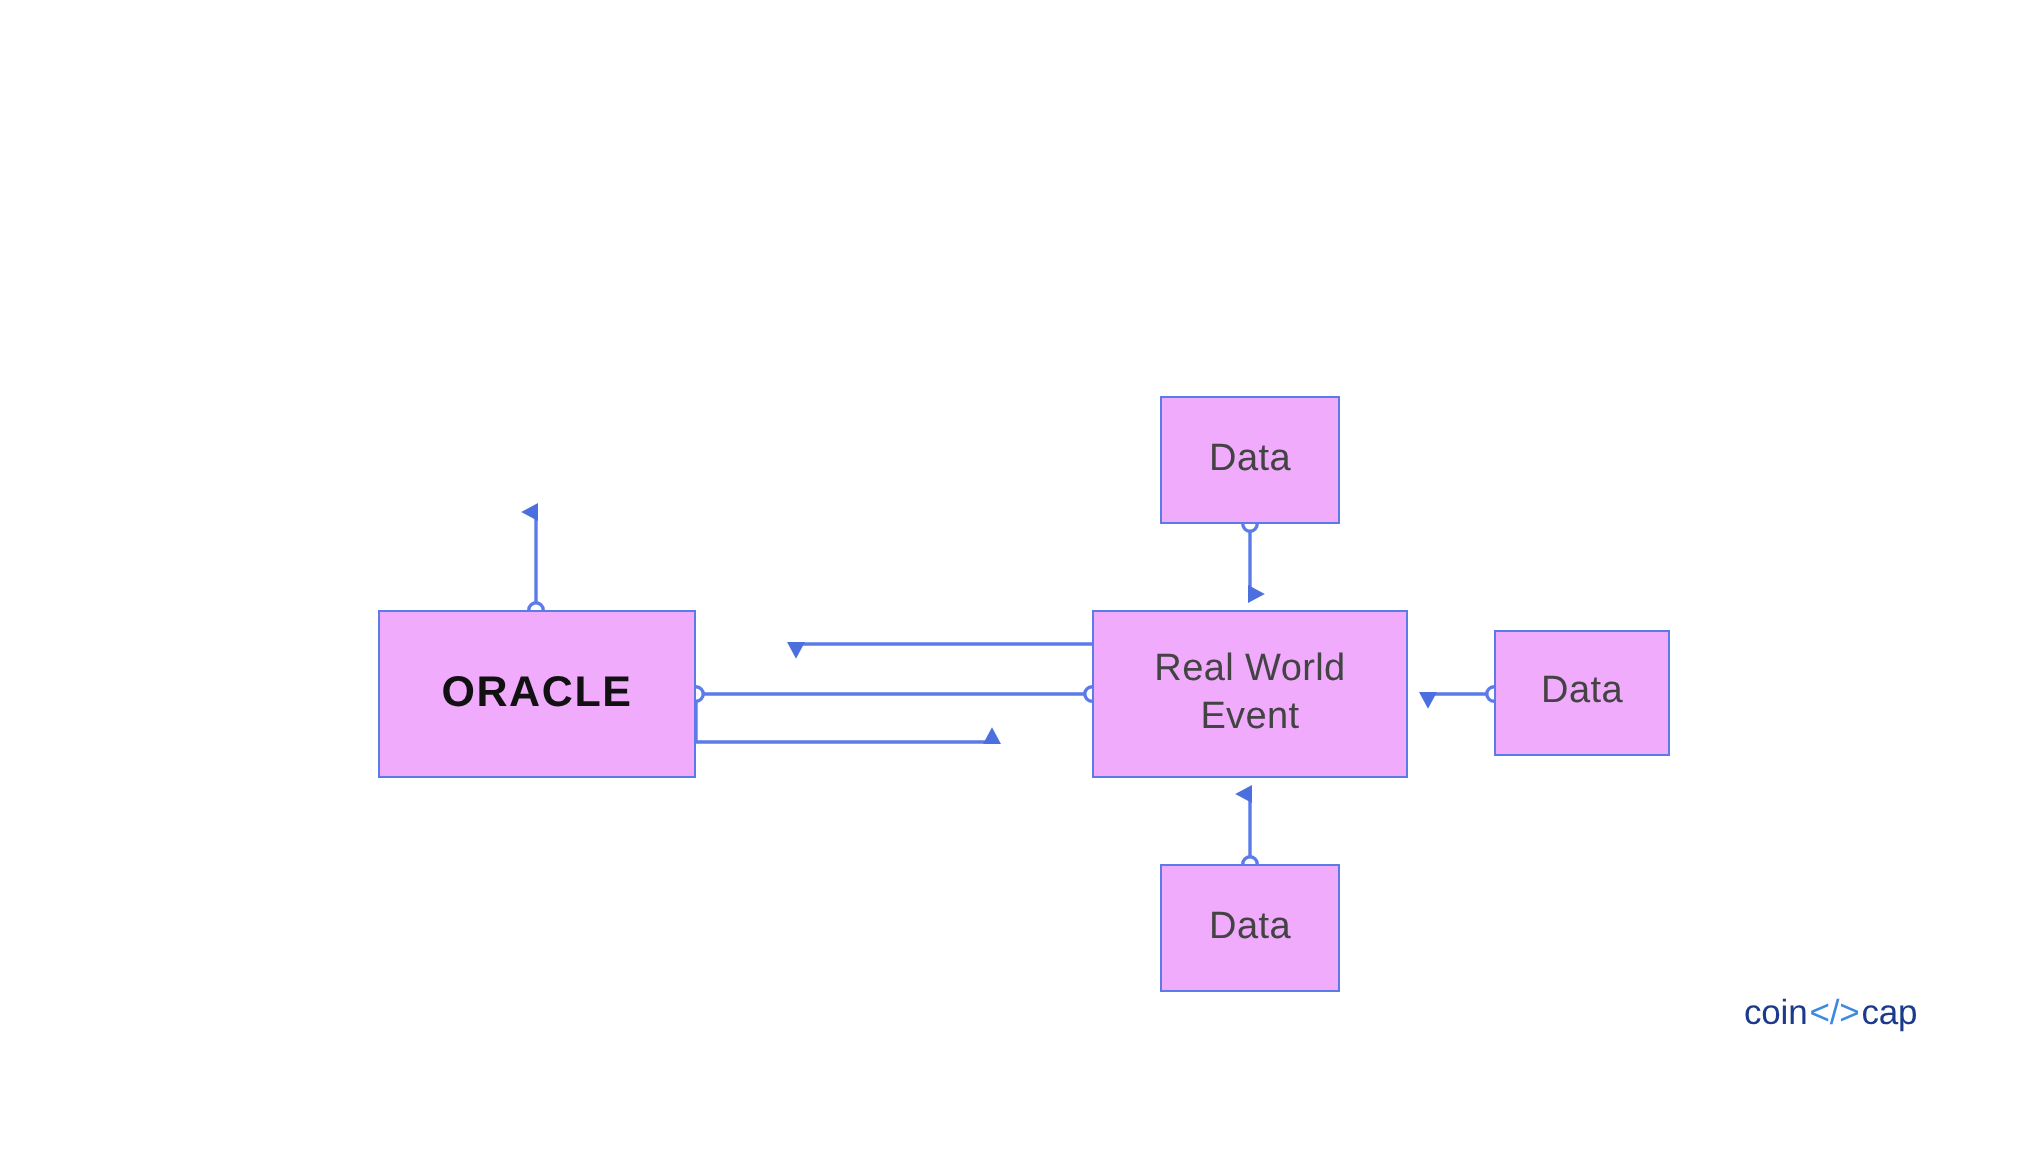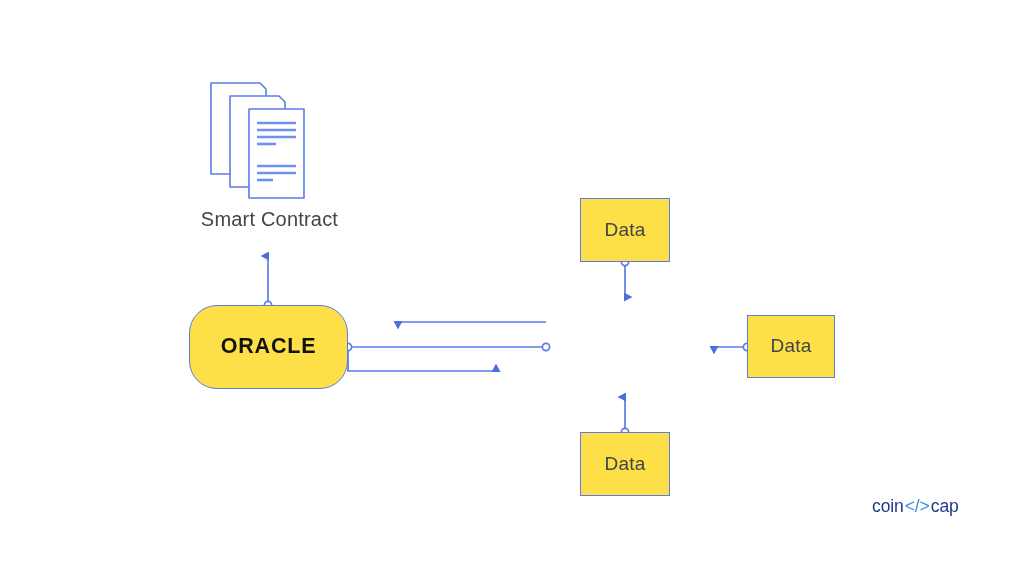--- a/index.html
+++ b/index.html
@@ -25,39 +25,38 @@
     width: 1021px;
     height: 580px;
     pointer-events: none;
   }
 
   
   .node {
     position: absolute;
     box-sizing: border-box;
     border: 1.6px solid #5b7ce8;
-    background: #fde047;
+    background: #f0abfc;
     display: flex;
     align-items: center;
     justify-content: center;
     text-align: center;
     color: #3d3d3d;
     z-index: 3;
   }
   .node .node-label {
     line-height: 1.28;
     letter-spacing: 0.2px;
   }
 
   #oracle-node {
     left: 189px;
     top: 305px;
     width: 159px;
     height: 84px;
-    border-radius: 28px;
   }
   #oracle-node .node-label {
     font-size: 21.5px;
     font-weight: bold;
     color: #111111;
     letter-spacing: 0.8px;
   }
 
   #rwe-node {
     left: 546px;
@@ -177,46 +176,29 @@
     <g fill="#ffffff" stroke="#5b7ce8" stroke-width="1.7">
       <circle cx="268" cy="305" r="3.6"></circle>
       <circle cx="348" cy="347" r="3.6"></circle>
       <circle cx="546" cy="347" r="3.6"></circle>
       <circle cx="625" cy="262" r="3.6"></circle>
       <circle cx="747" cy="347" r="3.6"></circle>
       <circle cx="625" cy="432" r="3.6"></circle>
     </g>
   </svg>
 
-  <div id="smart-contract-group">
-    <svg id="smart-contract-icon" viewBox="0 0 145 125" xmlns="http://www.w3.org/2000/svg">
-
-      <path d="M15 5 H64 L70 11 V96 H15 Z" fill="#ffffff" stroke="#5b7ce8" stroke-width="1.6" stroke-linejoin="round"></path>
-
-      <path d="M34 18 H83 L89 24 V109 H34 Z" fill="#ffffff" stroke="#5b7ce8" stroke-width="1.6" stroke-linejoin="round"></path>
-
-      <path d="M53 31 H108 V120 H53 Z" fill="#ffffff" stroke="#5b7ce8" stroke-width="1.6" stroke-linejoin="round"></path>
-
-      <g stroke="#6f91ee" stroke-width="2.6" stroke-linecap="butt">
-        <line x1="61" y1="45" x2="100" y2="45"></line>
-        <line x1="61" y1="52" x2="100" y2="52"></line>
-        <line x1="61" y1="59" x2="100" y2="59"></line>
-        <line x1="61" y1="66" x2="80" y2="66"></line>
-        <line x1="61" y1="88" x2="100" y2="88"></line>
-        <line x1="61" y1="95" x2="100" y2="95"></line>
-        <line x1="61" y1="102" x2="77" y2="102"></line>
-      </g>
-    </svg>
-    <div id="smart-contract-label">Smart Contract</div>
-  </div>
 
   <div class="node" id="oracle-node">
     <span class="node-label">ORACLE</span>
   </div>
 
+  <div class="node" id="rwe-node">
+    <span class="node-label">Real World
+Event</span>
+  </div>
 
   <div class="node data-node" id="data-top-node">
     <span class="node-label">Data</span>
   </div>
 
   <div class="node data-node" id="data-right-node">
     <span class="node-label">Data</span>
   </div>
 
   <div class="node data-node" id="data-bottom-node">

